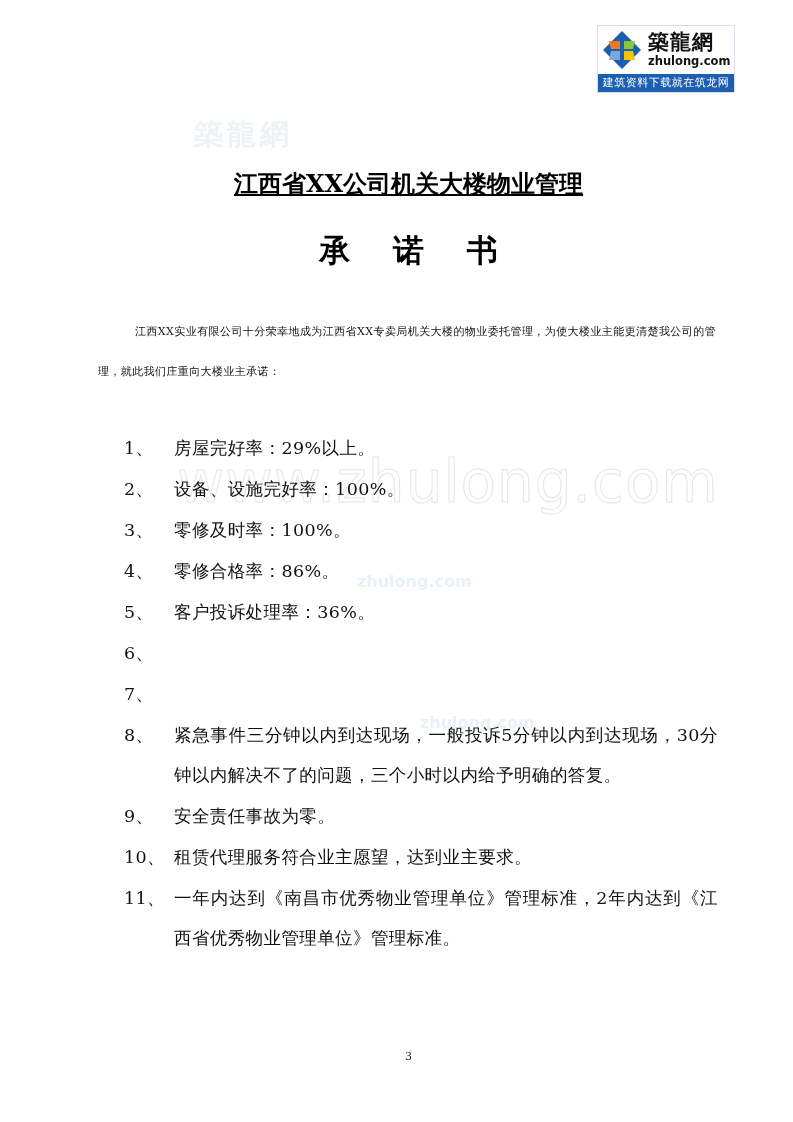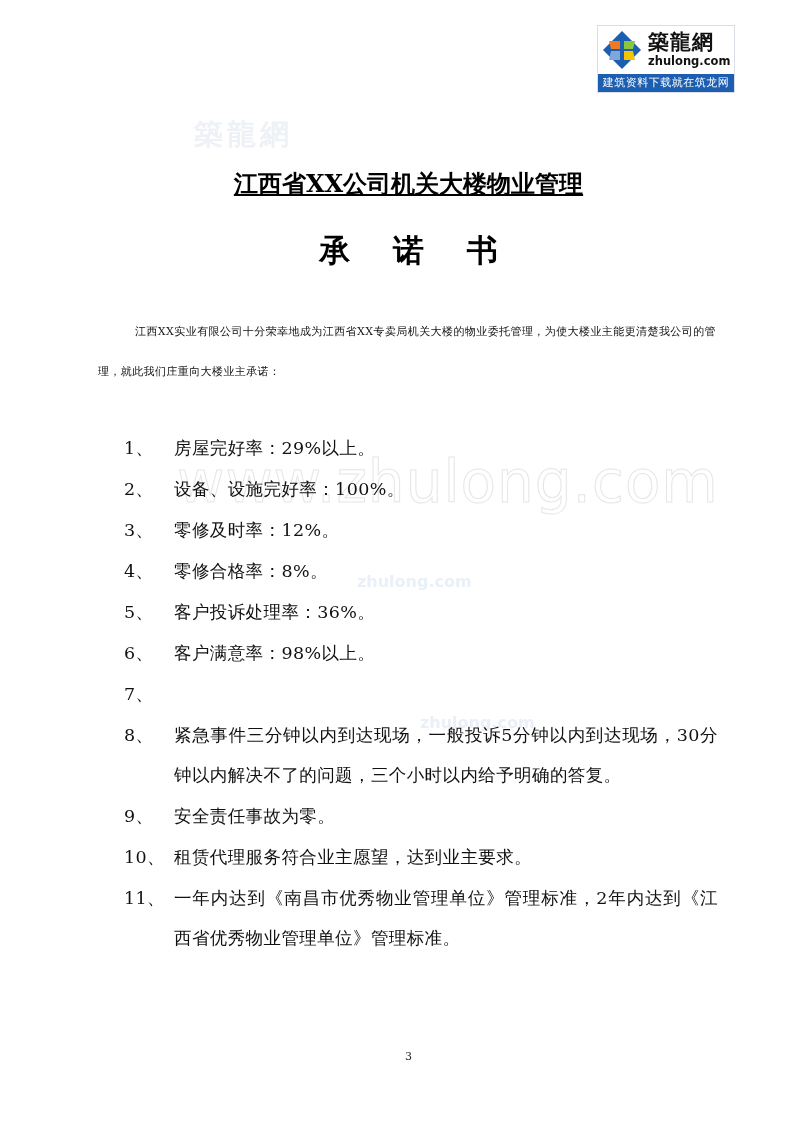--- a/index.html
+++ b/index.html
@@ -79,33 +79,32 @@
     <li class="item">
         <span class="item-num">1、</span>
         <span class="item-text">房屋完好率：29%以上。</span>
       </li>
     <li class="item">
         <span class="item-num">2、</span>
         <span class="item-text">设备、设施完好率：100%。</span>
       </li>
     <li class="item">
         <span class="item-num">3、</span>
-        <span class="item-text">零修及时率：12%。</span>
+        <span class="item-text">零修及时率：100%。</span>
       </li>
     <li class="item">
         <span class="item-num">4、</span>
-        <span class="item-text">零修合格率：8%。</span>
+        <span class="item-text">零修合格率：86%。</span>
       </li>
     <li class="item">
         <span class="item-num">5、</span>
         <span class="item-text">客户投诉处理率：36%。</span>
       </li>
     <li class="item">
         <span class="item-num">6、</span>
-        <span class="item-text">客户满意率：98%以上。</span>
       </li>
     <li class="item">
         <span class="item-num">7、</span>
       </li>
     <li class="item">
         <span class="item-num">8、</span>
         <span class="item-text">紧急事件三分钟以内到达现场，一般投诉5分钟以内到达现场，30分钟以内解决不了的问题，三个小时以内给予明确的答复。</span>
       </li>
     <li class="item">
         <span class="item-num">9、</span>

